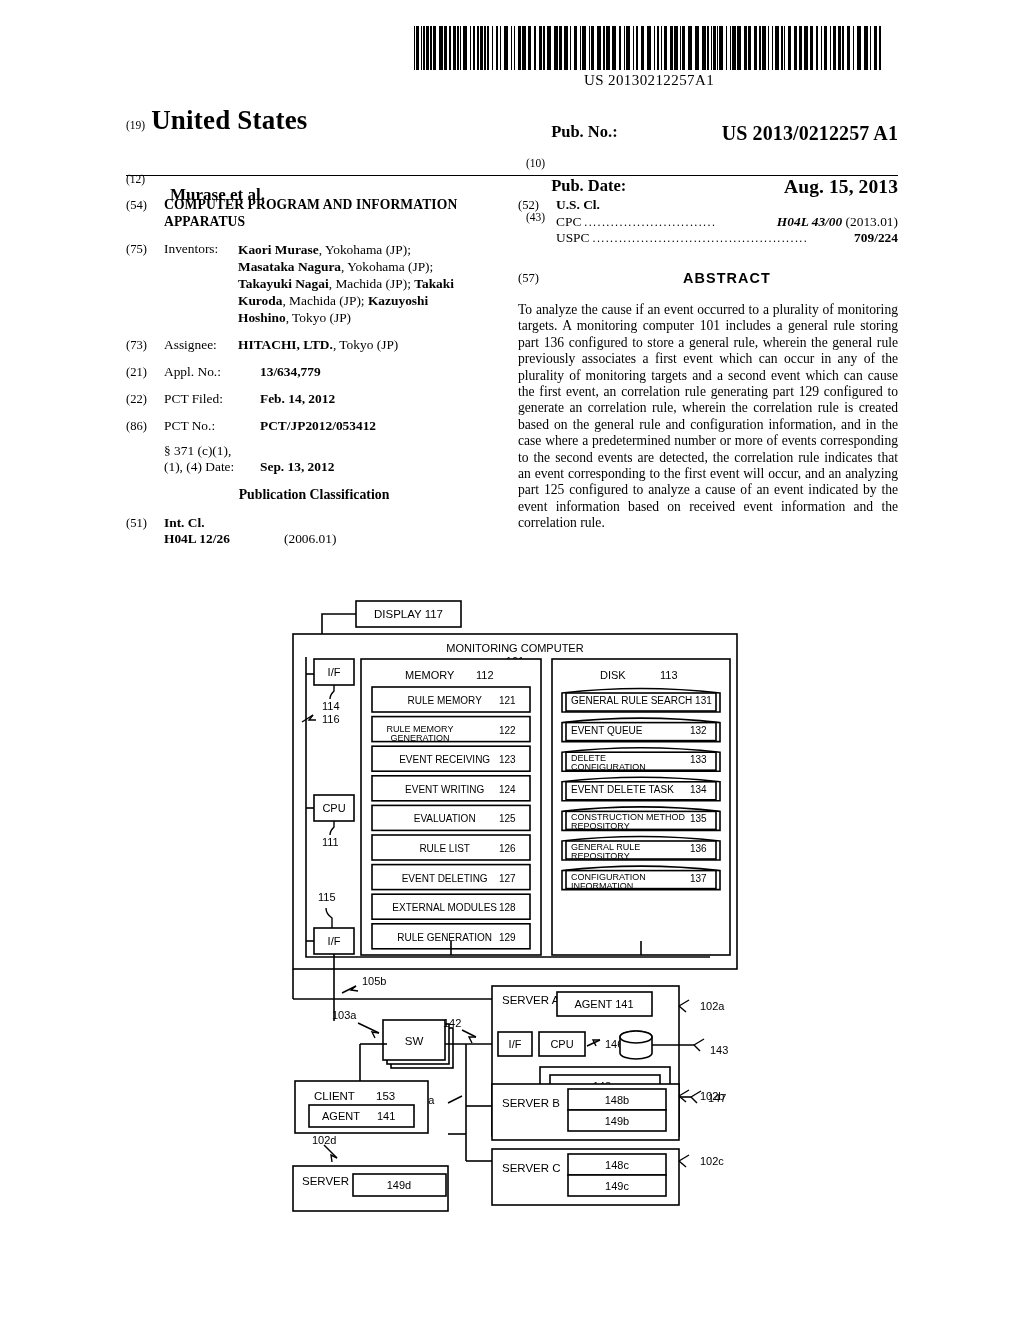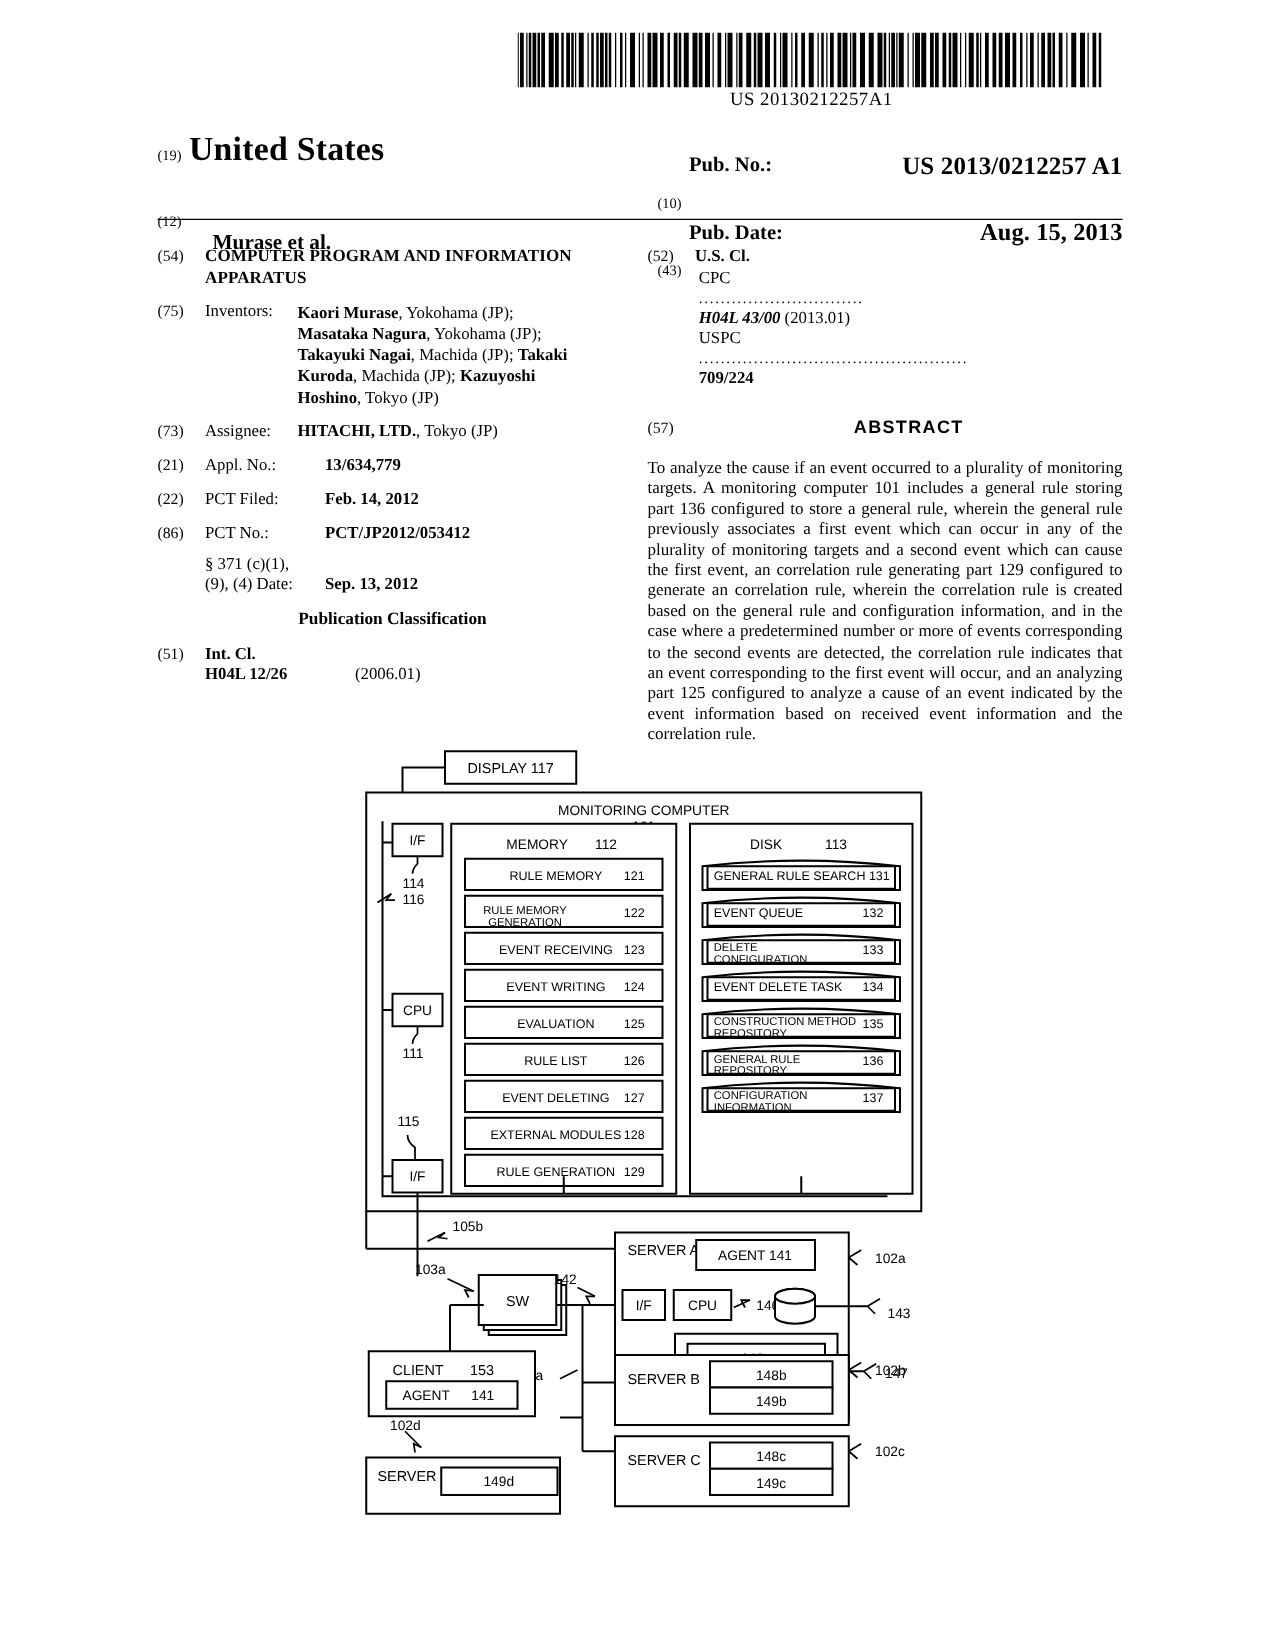--- a/index.html
+++ b/index.html
@@ -54,21 +54,21 @@
   .s371 .dlbl{width:74px;flex:0 0 74px;}
   .s371 .dval{font-weight:bold;padding-left:22px;}
   .pubclass{text-align:center;font-weight:bold;font-size:13.8px;margin:12px 0 12px 38px;width:300px;}
   .intcl{font-weight:bold;}
   .intcl-it{font-weight:bold;}
   .cl-row{display:flex;}
   .cl-row .a{width:120px;flex:0 0 120px;}
 
   
   .usc-head{font-weight:bold;margin-bottom:1px;}
-  .usc-row{display:flex;align-items:baseline;margin-left:36px;font-size:13.4px;flex-direction:column;}
+  .usc-row{display:flex;align-items:baseline;margin-left:36px;font-size:13.4px;}
   .usc-row .k{white-space:nowrap;}
   .usc-row .dots{flex:1;overflow:hidden;white-space:nowrap;margin:0 3px;letter-spacing:1.4px;font-size:12px;}
   .usc-row .v{white-space:nowrap;}
   .it{font-style:italic;font-weight:bold;}
   .abs-head-wrap{display:flex;margin-top:24px;}
   .abs-head-wrap .num{width:38px;flex:0 0 38px;font-size:12.6px;}
   .abs-head-wrap .t{flex:1;text-align:center;font-weight:bold;font-size:14.4px;letter-spacing:1.1px;}
   .abstract{margin-top:16px;text-align:justify;font-size:13.6px;line-height:16.4px;
             -webkit-hyphens:none;hyphens:none;}
 
@@ -256,21 +256,21 @@
 
     <div class="fld tight">
       <span class="num">(86)</span>
       <span class="lbl">PCT No.:</span>
       <span class="body pct-val">PCT/JP2012/053412</span>
     </div>
 
     <div class="s371">
       <div>§ 371 (c)(1),</div>
       <div class="dline">
-        <span class="dlbl">(9), (4) Date:</span>
+        <span class="dlbl">(1), (4) Date:</span>
         <span class="dval">Sep. 13, 2012</span>
       </div>
     </div>
 
     <div class="pubclass">Publication Classification</div>
 
     <div class="fld">
       <span class="num">(51)</span>
       <span class="body">
         <div class="intcl">Int. Cl.</div>

